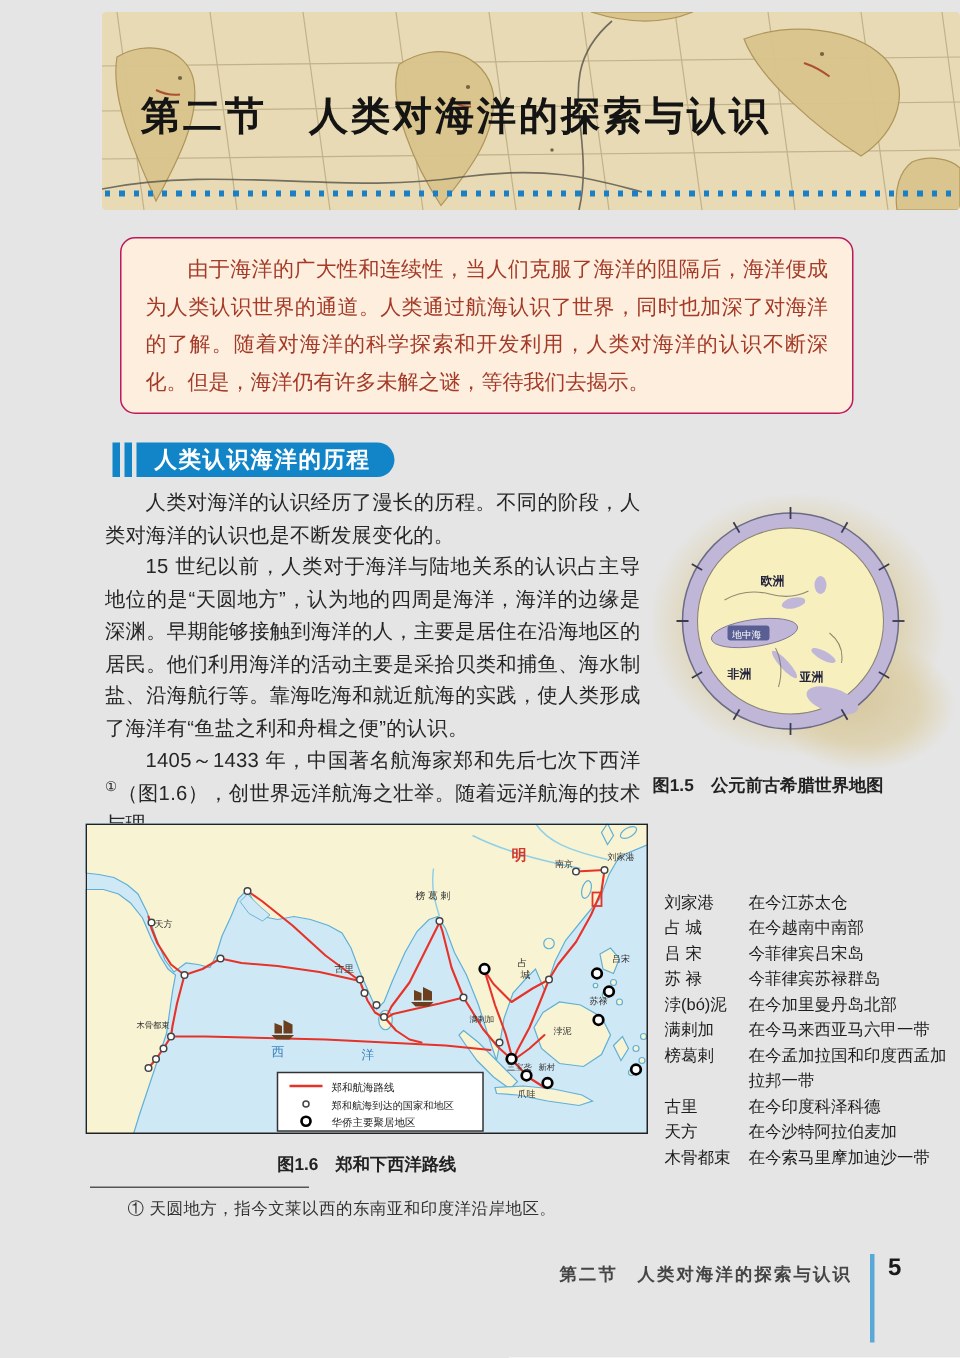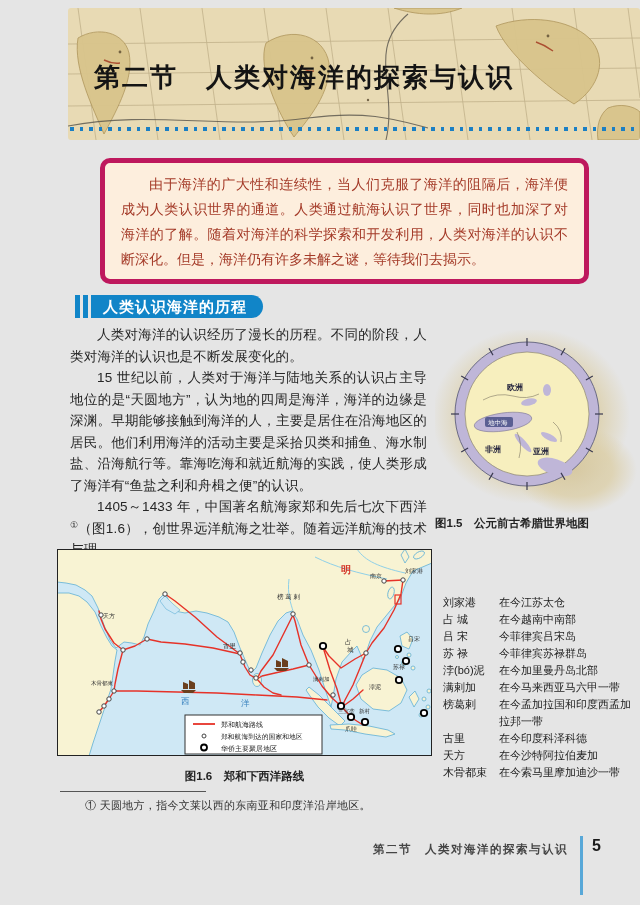--- a/index.html
+++ b/index.html
@@ -8,22 +8,22 @@
 
   
   .banner{position:absolute;left:68px;top:8px;width:572px;height:132px;border-radius:3px;overflow:hidden;}
   .banner svg{display:block;}
   .banner-title{position:absolute;left:26px;top:52px;font-family:"Liberation Serif",serif;
       font-weight:bold;font-size:26px;letter-spacing:2px;color:#141414;}
   .dotted{position:absolute;left:70px;top:127px;width:570px;height:4px;
       background:repeating-linear-gradient(to right,#1b7fc4 0,#1b7fc4 3.5px,transparent 3.5px,transparent 9.5px);}
 
   
-  .intro{position:absolute;left:100px;top:158px;width:489px;box-sizing:border-box;
-      background:#fdeedd;border:5px solid #be185d;border-radius:10px;
+  .intro{position:absolute;left:80px;top:158px;width:489px;box-sizing:border-box;
+      background:#fdeedd;border:1px solid #be185d;border-radius:10px;
       padding:9px 16px 7px 16px;}
   .intro p{margin:0;font-family:"Liberation Serif",serif;font-size:14px;line-height:25px;
       color:#a43a28;text-align:justify;text-indent:2em;}
 
   
   .sec-head{position:absolute;left:75px;top:295px;height:23px;display:flex;align-items:stretch;}
   .sec-head .bar{width:5px;background:#1185c8;margin-right:3px;}
   .sec-head .capsule{background:#1185c8;color:#fff;font-weight:bold;font-size:15px;
       line-height:23px;padding:0 16px 0 12px;border-radius:0 12px 12px 0;letter-spacing:1px;}
 

